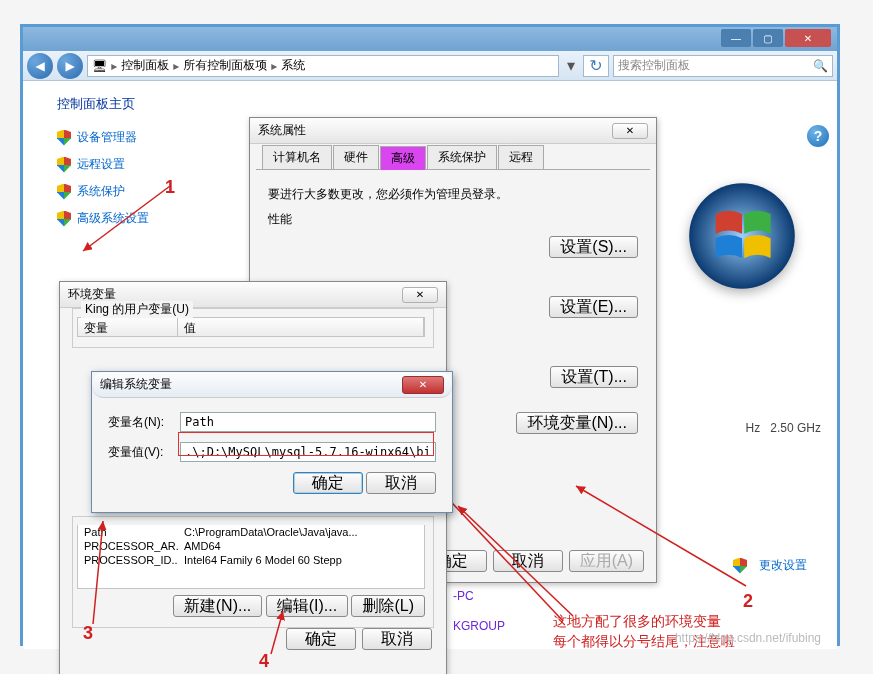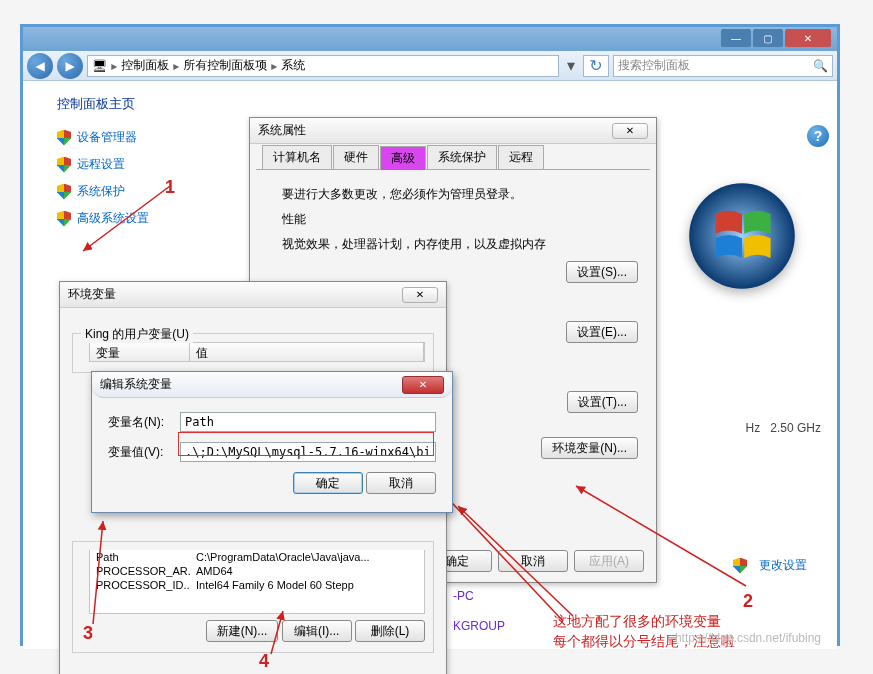--- a/index.html
+++ b/index.html
@@ -36,30 +36,30 @@
 .watermark { position: absolute; right: 16px; bottom: 4px; font-size: 12px; color: #bbb; }
 
 
 .sysprop { position: absolute; left: 226px; top: 36px; width: 408px; height: 466px; background: #f4f4f4; border: 1px solid #888; box-shadow: 1px 2px 6px rgba(0,0,0,.25); font-size: 12px; }
 .dlg-title { height: 26px; background: linear-gradient(#fdfdfd,#e6e6e6); border-bottom: 1px solid #ccc; display: flex; align-items: center; padding: 0 8px; justify-content: space-between; }
 .close-x { width: 36px; height: 16px; border: 1px solid #b0b0b0; border-radius: 3px; display: flex; align-items: center; justify-content: center; font-size: 10px; background: linear-gradient(#fff,#e4e4e4); }
 .tabs { display: flex; align-items: flex-end; height: 26px; padding: 4px 6px 0 6px; gap: 1px; border-bottom: 1px solid #aaa; margin: 0 6px; }
 .tab { padding: 3px 10px; border: 1px solid #aaa; border-bottom: none; background: #ececec; font-size: 12px; }
 .tab.active { background: #d946ef; position: relative; top: 1px; }
 .sysprop-body { padding: 12px 18px; }
-.sysprop-body p { margin: 4px 0 8px 14px; }
-.btn { display: inline-block; min-width: 70px; height: 22px; padding: 0 10px; border: 1px solid #8a8a8a; background: linear-gradient(#fdfdfd,#e2e2e2); font-size: 12px; text-align: center; line-height: 20px; border-radius: 3px; }
+.sysprop-body p { margin: 4px 0 8px 0; }
+.btn { display: inline-block; min-width: 70px; height: 22px; padding: 0 10px; border: 1px solid #8a8a8a; background: linear-gradient(#fdfdfd,#e2e2e2); font-size: 16px; text-align: center; line-height: 20px; border-radius: 3px; }
 .btn-row-right { text-align: right; margin-top: 8px; }
 .sys-bottom { position: absolute; bottom: 10px; right: 12px; display: flex; gap: 6px; }
 .btn.disabled { color: #aaa; }
 
 
 .envvar { position: absolute; left: 36px; top: 200px; width: 388px; height: 404px; background: #f4f4f4; border: 1px solid #888; box-shadow: 1px 2px 6px rgba(0,0,0,.25); font-size: 12px; }
 .envvar .dlg-title { }
-.envgroup { border: 1px solid #ccc; margin: 25px 12px; padding: 8px 8px 10px 16px; position: relative; }
+.envgroup { border: 1px solid #ccc; margin: 0 12px; padding: 8px 8px 10px 4px; position: relative; }
 .envgroup legend { position: absolute; top: -8px; left: 8px; background: #f4f4f4; padding: 0 4px; }
 .listhdr { display: flex; background: linear-gradient(#fdfdfd,#ececec); border: 1px solid #c4c4c4; height: 20px; font-size: 12px; }
 .listhdr div { border-right: 1px solid #c4c4c4; padding: 2px 6px; }
 .listbody { border: 1px solid #c4c4c4; border-top: none; height: 64px; background: #fff; overflow: hidden; font-size: 11px; }
 .listbody .row { display: flex; padding: 1px 0; }
 .listbody .row div { padding: 0 6px; white-space: nowrap; overflow: hidden; }
 .col1 { width: 100px; } .col2 { flex: 1; }
 .env-btns { text-align: right; margin-top: 6px; }
 .env-bottom { text-align: right; padding: 0 14px 10px 0; display:flex; justify-content:flex-end; gap:6px; }
 
@@ -179,21 +179,20 @@
       <div class="tabs">
         <div class="tab">计算机名</div>
         <div class="tab">硬件</div>
         <div class="tab active">高级</div>
         <div class="tab">系统保护</div>
         <div class="tab">远程</div>
       </div>
       <div class="sysprop-body">
         <p>要进行大多数更改，您必须作为管理员登录。</p>
         <p>性能</p>
-        <p>视觉效果，处理器计划，内存使用，以及虚拟内存</p>
         <div class="btn-row-right"><span class="btn">设置(S)...</span></div>
         <div style="height:30px"></div>
         <div class="btn-row-right"><span class="btn">设置(E)...</span></div>
         <div style="height:40px"></div>
         <div class="btn-row-right"><span class="btn">设置(T)...</span></div>
         <div style="height:16px"></div>
         <div class="btn-row-right"><span class="btn">环境变量(N)...</span></div>
       </div>
       <div class="sys-bottom">
         <span class="btn">确定</span>

